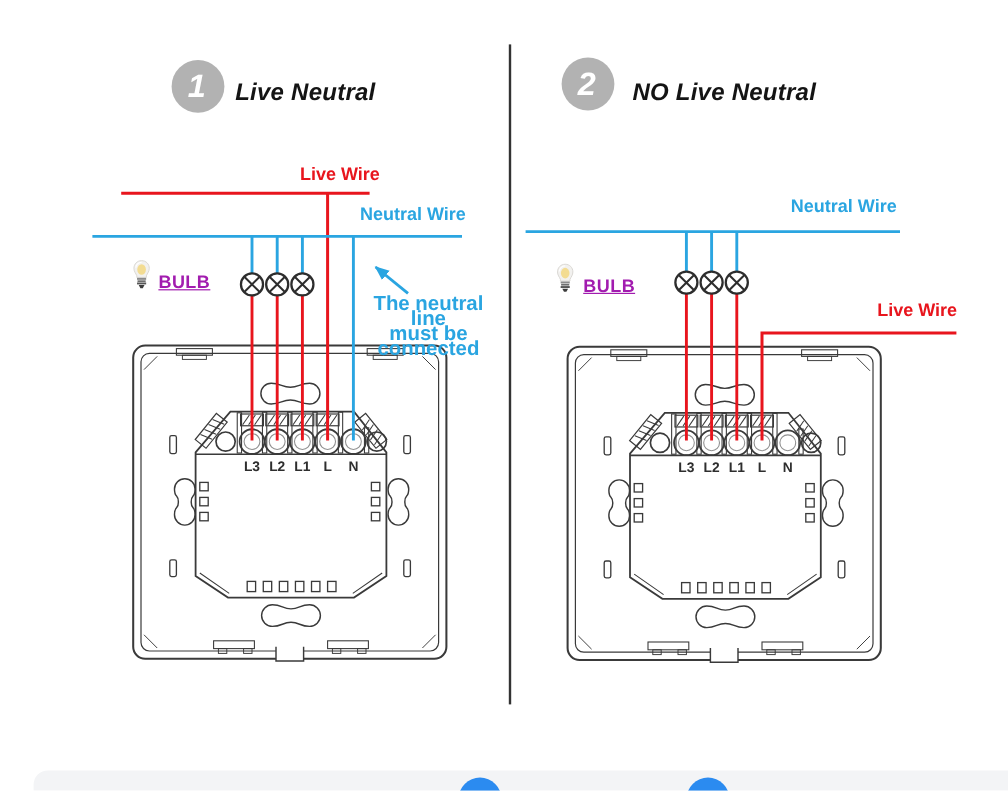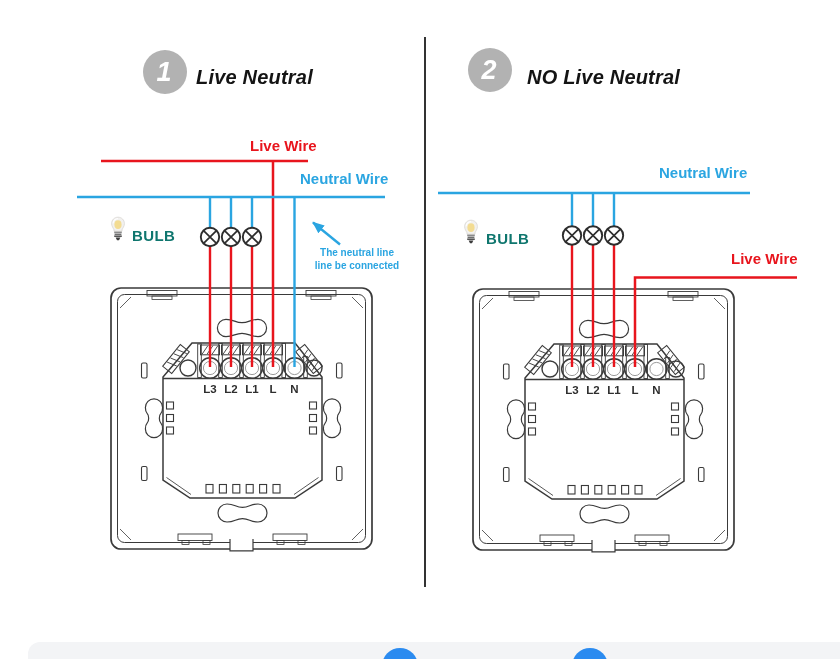--- a/index.html
+++ b/index.html
@@ -8,23 +8,23 @@
   svg.canvas{position:absolute;left:0;top:0;}
   .divider{position:absolute;left:424px;top:37px;width:1.6px;height:550px;background:#333;}
   .badge{position:absolute;width:44px;height:44px;border-radius:50%;
          background:var(--badge-bg,#b2b2b2);color:#fff;font-style:italic;font-weight:700;
          font-size:27px;display:flex;align-items:center;justify-content:center;padding-right:2px;box-sizing:border-box;}
   .title{position:absolute;font-size:20px;font-weight:700;font-style:italic;color:#141414;
          letter-spacing:.2px;white-space:nowrap;}
   .lbl{position:absolute;font-size:15px;font-weight:600;white-space:nowrap;}
   .lbl-live{color:var(--live,#e8151d);}
   .lbl-neutral{color:var(--neutral,#2aa5e1);text-align:center;}
-  .lbl-bulb{position:absolute;font-size:15px;font-weight:700;color:#0f766e;letter-spacing:.4px;}
+  .lbl-bulb{position:absolute;font-size:15px;font-weight:700;color:#a21caf;letter-spacing:.4px;text-decoration:underline;}
   .note{position:absolute;left:295px;top:247px;width:124px;text-align:center;
-        color:var(--neutral,#2aa5e1);font-weight:700;font-size:10px;line-height:12.5px;}
+        color:var(--neutral,#2aa5e1);font-weight:700;font-size:17px;line-height:12.5px;}
   .band{position:absolute;left:28px;top:642px;width:812px;height:17px;
         background:var(--band,#f3f4f6);border-top-left-radius:12px;}
   .dot{position:absolute;width:36px;height:36px;border-radius:50%;background:var(--dot,#2b8bf0);}
   .bulb-ico{position:absolute;}
 </style>
 </head>
 <body>
 
 <div class="stage">
 
@@ -317,21 +317,21 @@
       <rect x="4.2" y="15.6" width="7.6" height="1.6" fill="#8a8a8a"></rect>
       <rect x="4.6" y="17.6" width="6.8" height="1.4" fill="#6f6f6f"></rect>
       <rect x="4.2" y="19.4" width="7.6" height="1.6" fill="#555"></rect>
       <path d="M5.6,21.6 L10.4,21.6 L9,24.2 L7,24.2 Z" fill="#3c3c3c"></path>
     </svg>
   </span>
   <div class="lbl-bulb" style="left:132px;top:227px;">BULB</div>
 
   <div class="note">
     <div>The neutral line</div>
-    <div>line be connected</div>
+    <div>must be connected</div>
   </div>
 
   <div class="lbl lbl-neutral" style="left:659px;top:164px;">Neutral Wire</div>
   <div class="lbl lbl-live" style="left:731px;top:250px;">Live Wire</div>
 
   <span class="bulb-ico" style="left:463px;top:219px;">
     <svg width="16" height="28" viewBox="0 0 16 28">
       <path d="M8,1.2 C11.7,1.2 14.4,4 14.4,7.6 C14.4,10.3 12.8,11.8 12,13.8 L12,15.2 L4,15.2 L4,13.8 C3.2,11.8 1.6,10.3 1.6,7.6 C1.6,4 4.3,1.2 8,1.2 Z" fill="#f2f1ef" stroke="#d8d6d2" stroke-width="0.8"></path>
       <ellipse cx="8" cy="8.6" rx="3.6" ry="4.4" fill="#f3dc92"></ellipse>
       <path d="M8,2.6 C5.2,2.6 3.2,4.8 3.2,7.2" stroke="#ffffff" stroke-width="1.1" fill="none" opacity="0.9"></path>

